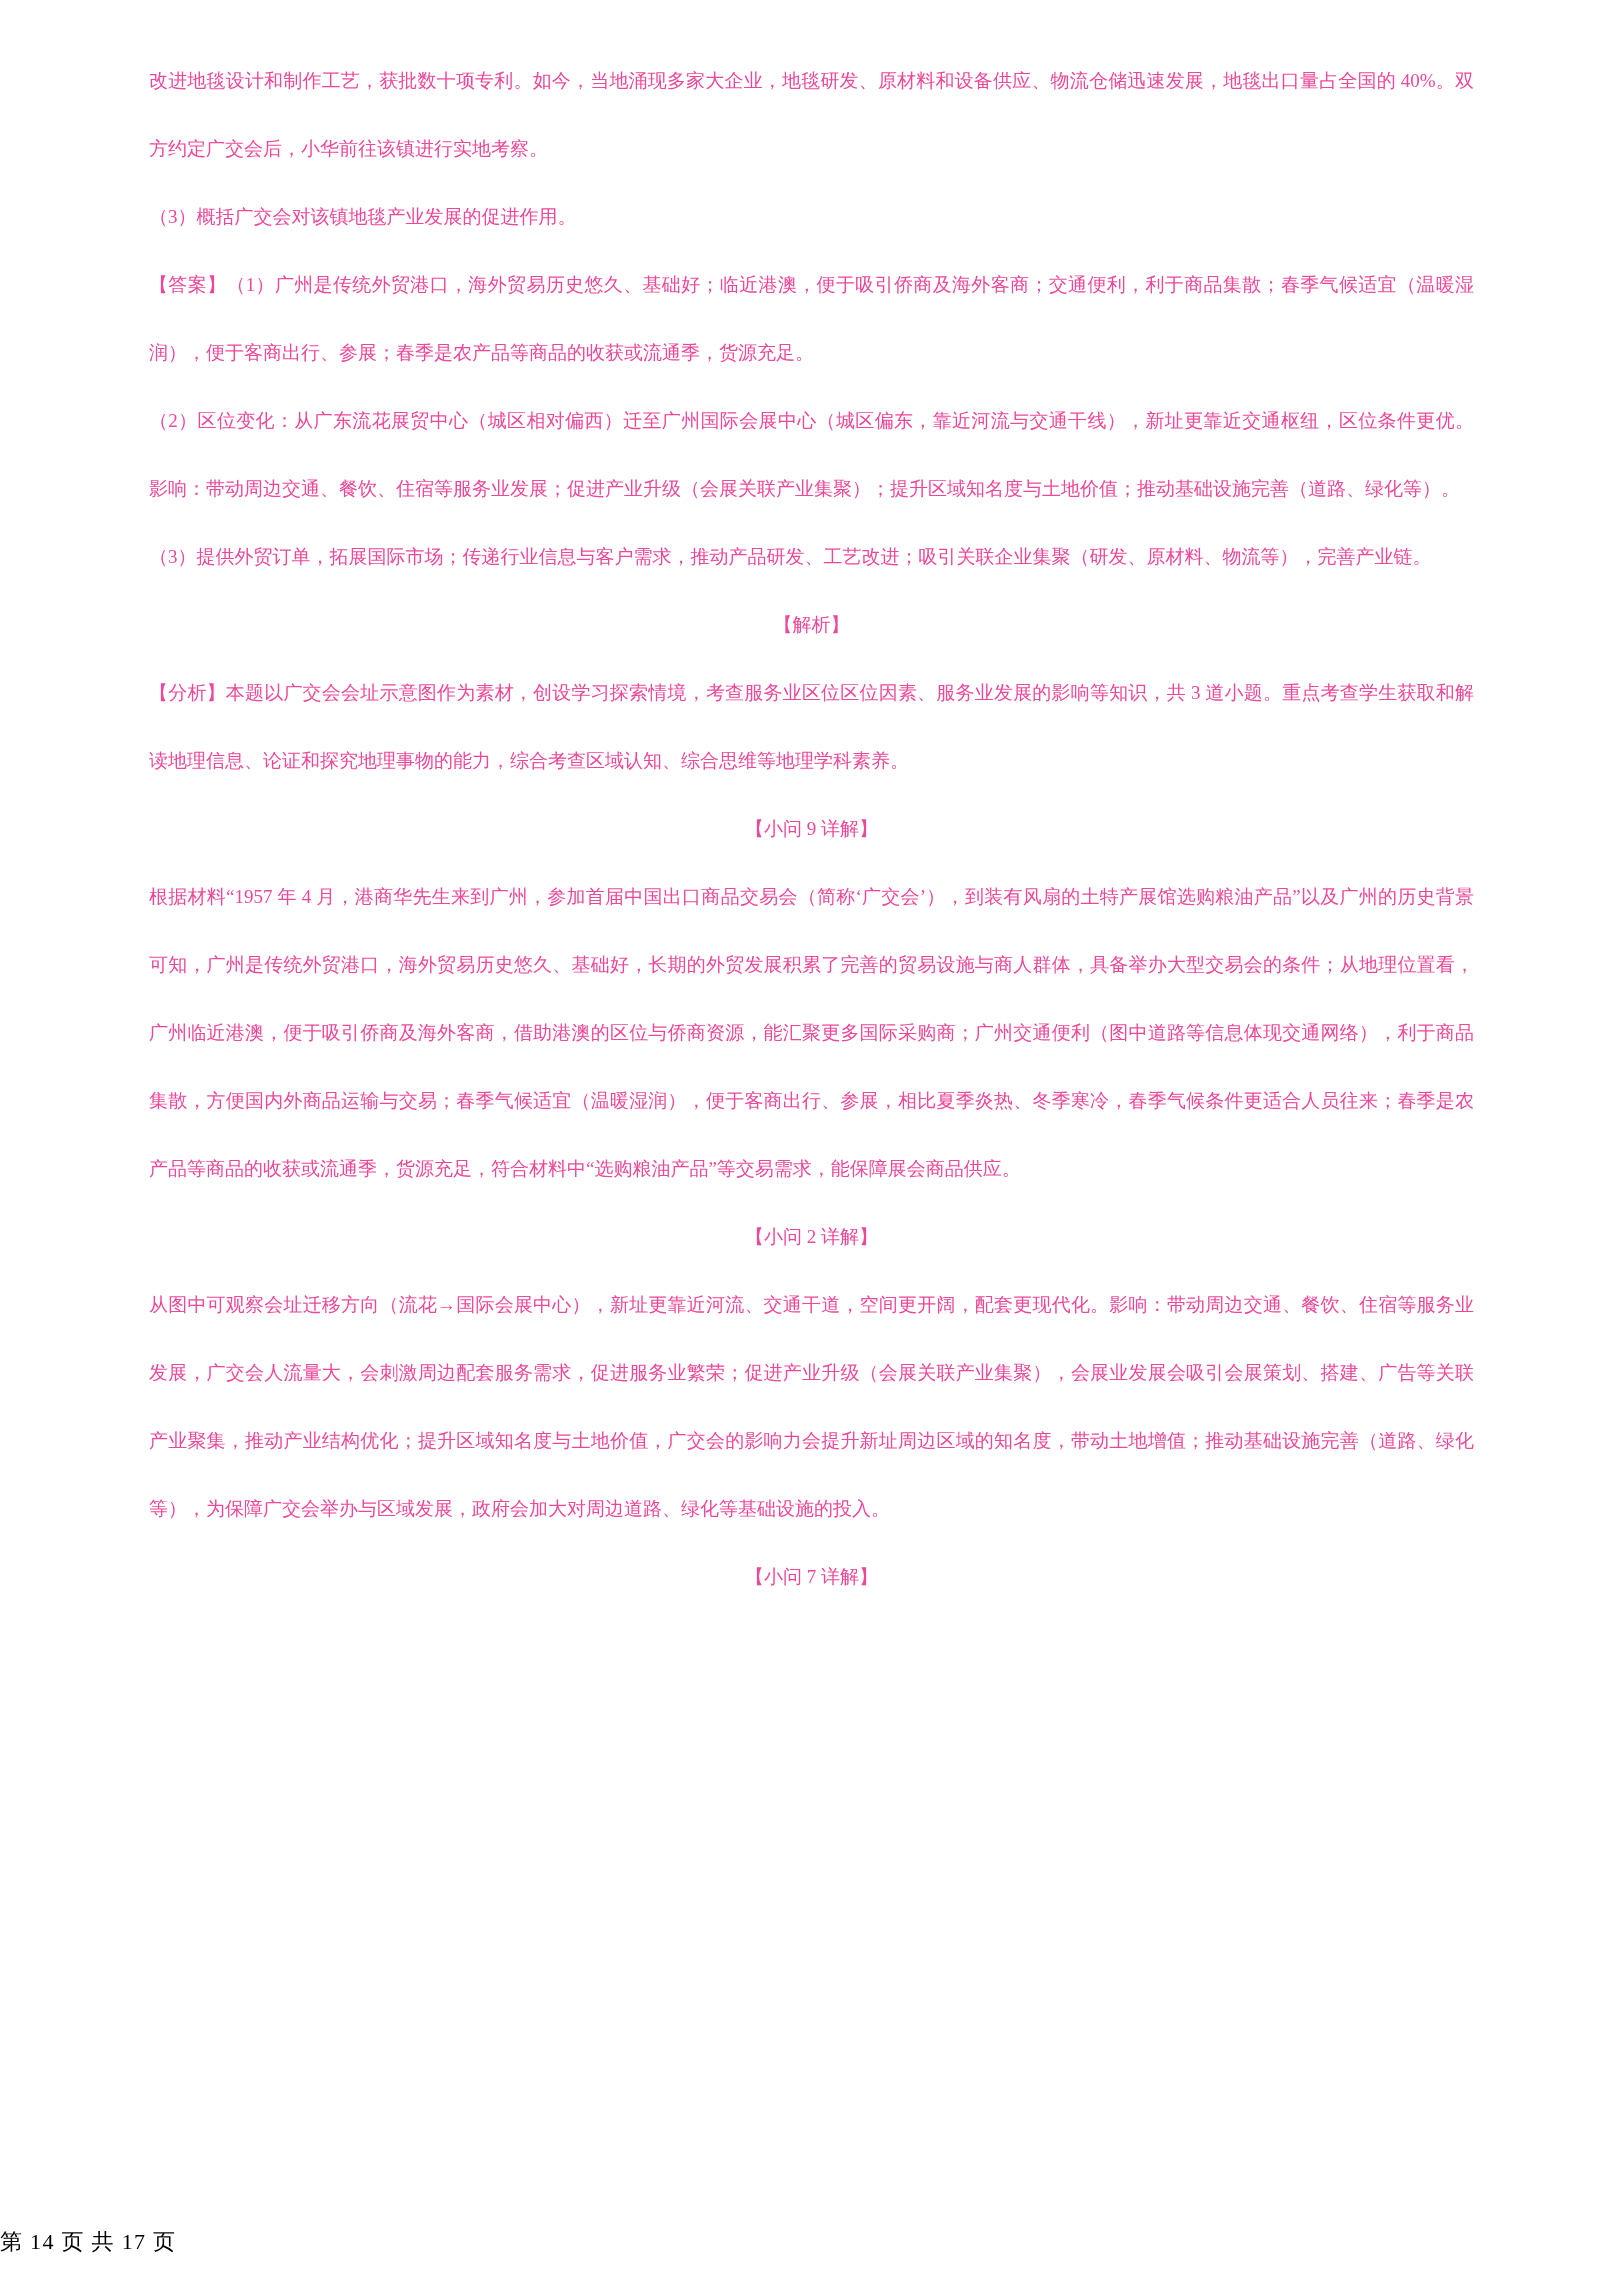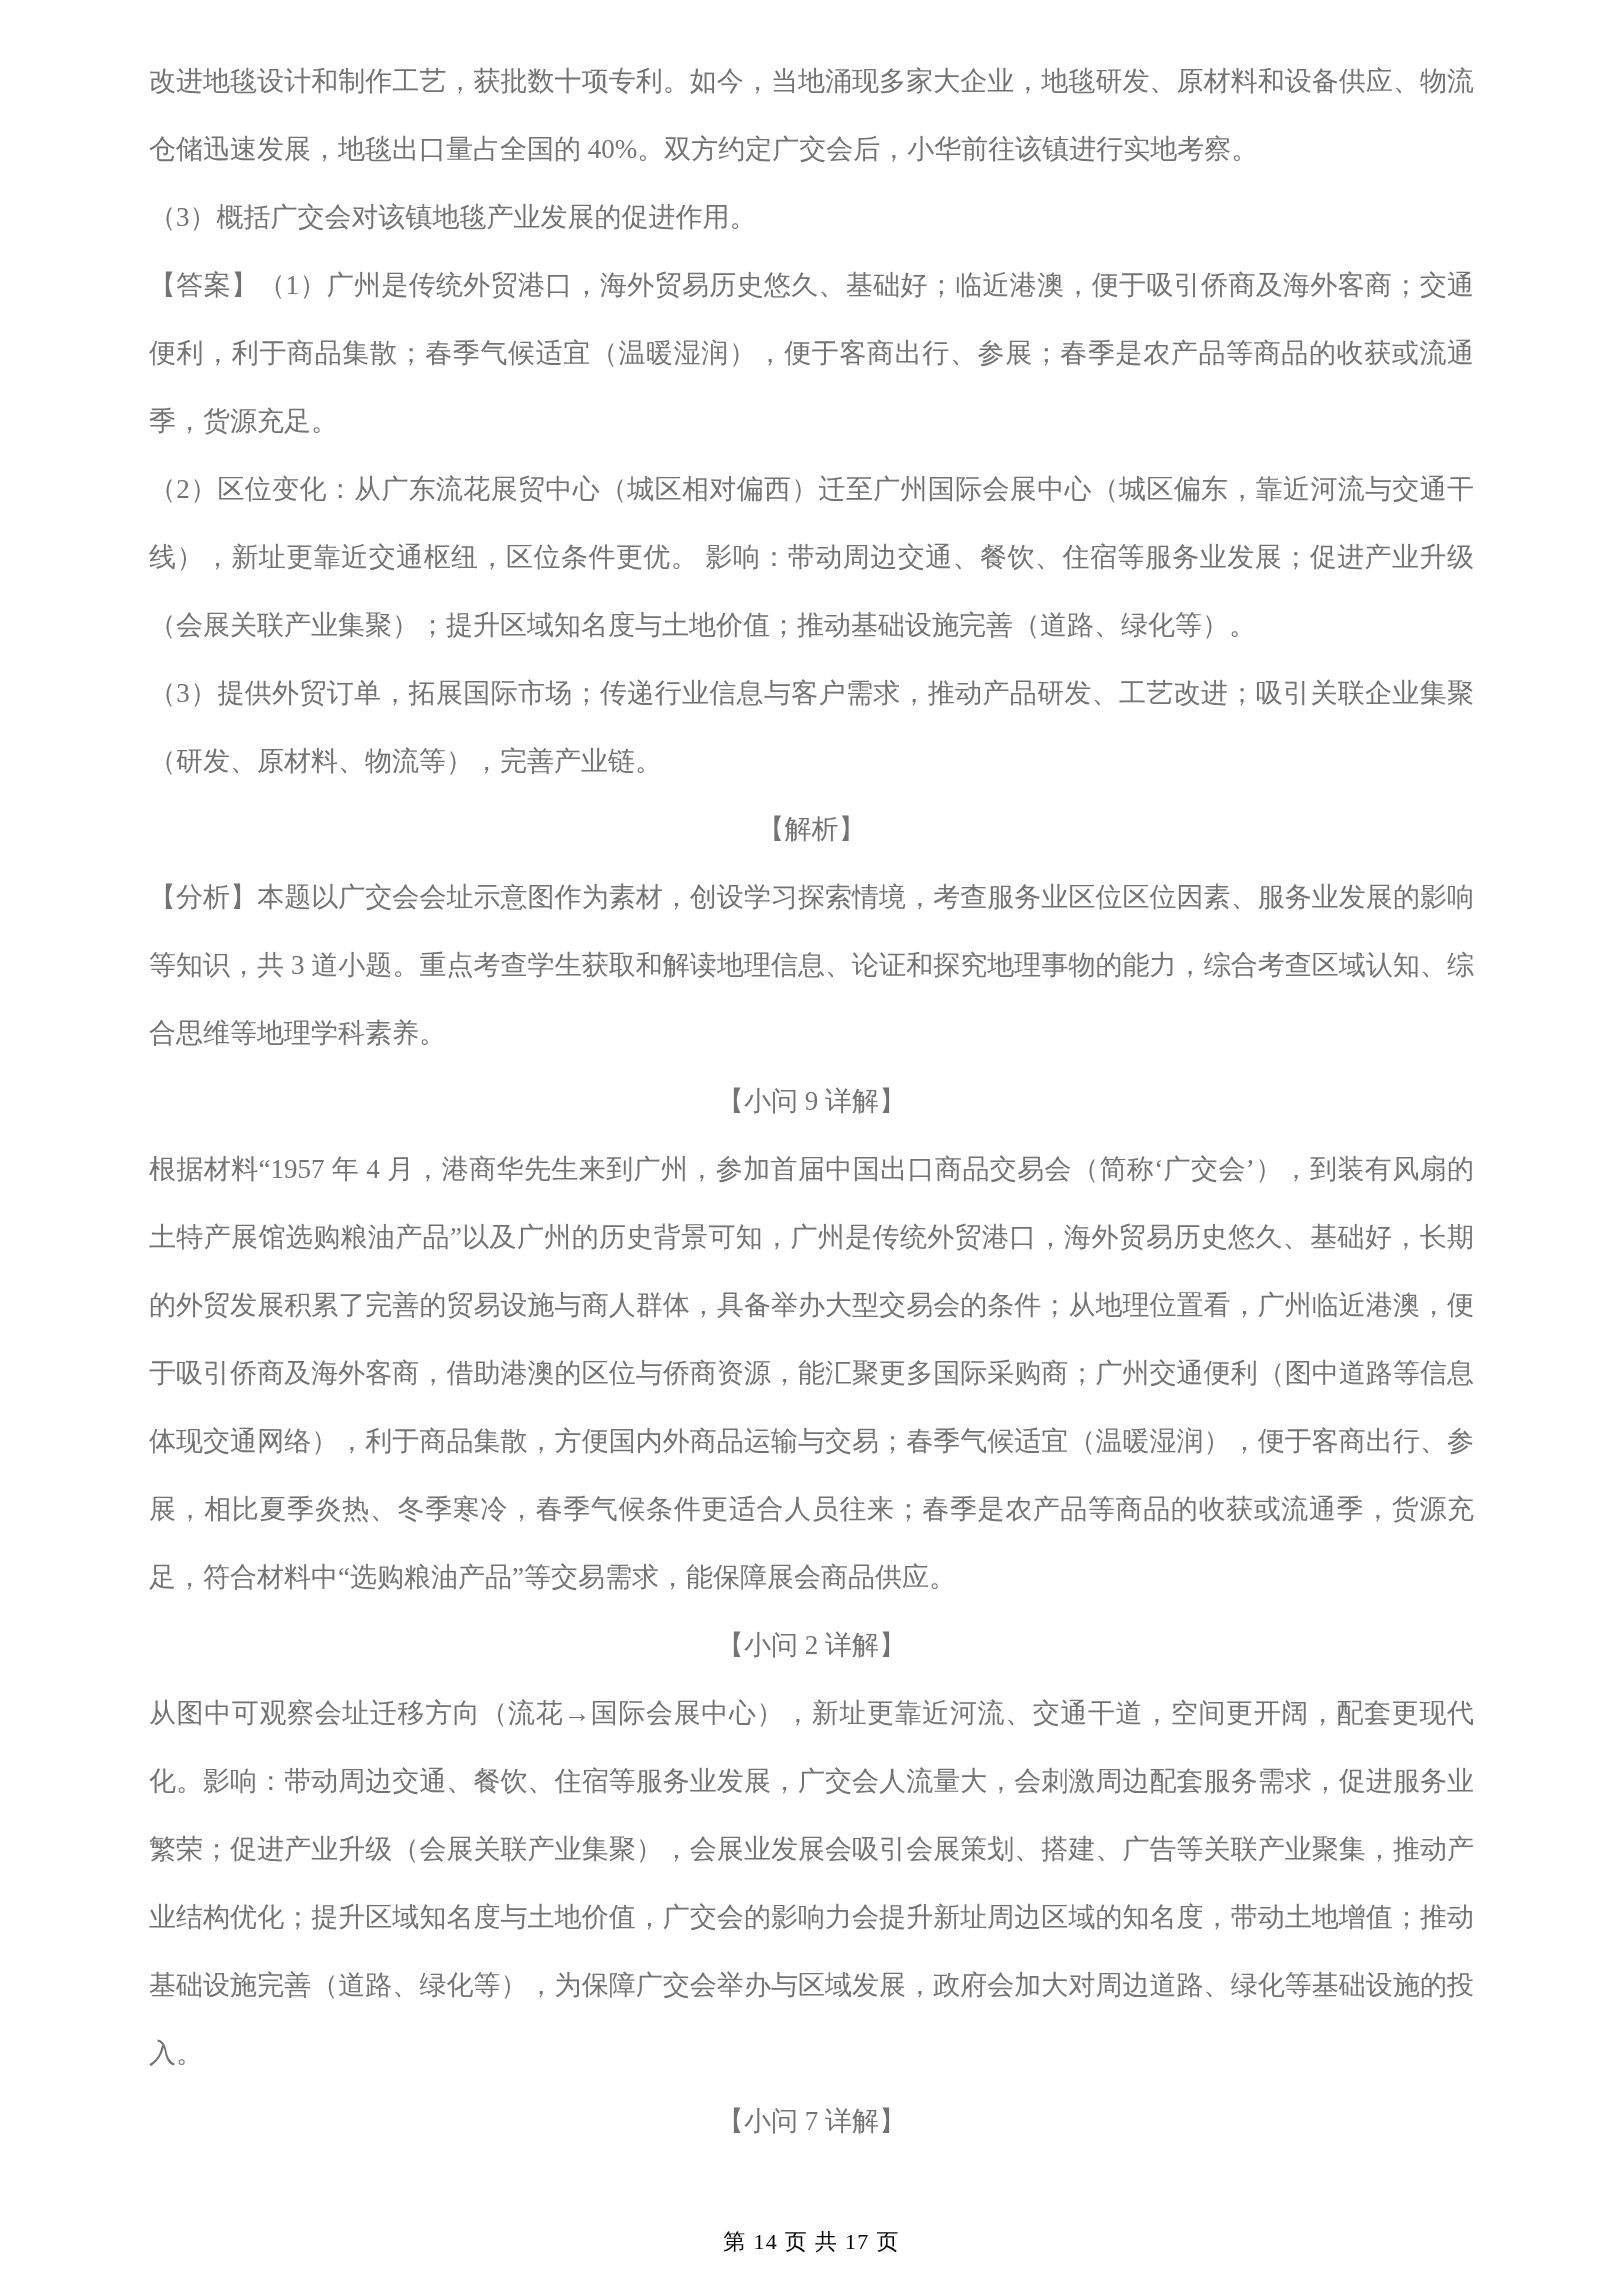--- a/index.html
+++ b/index.html
@@ -10,38 +10,38 @@
   .page {
     position: relative;
     width: 1623px;
     height: 2295px;
     background: #ffffff;
     padding: 47px 149px 0 149px;
     overflow: hidden;
   }
   .content {
     width: 100%;
-    color: #737373;
-    font-size: 27px;
+    color: #ec4899;
+    font-size: 19px;
     line-height: 68px;
   }
   .para {
     text-align: justify;
     text-justify: inter-ideograph;
     word-break: break-all;
   }
   .para.header-line {
     text-align: center;
   }
   .footer {
     position: absolute;
     left: 0;
     right: 0;
     bottom: 38px;
-    text-align: center;
+    text-align: left;
     font-size: 22px;
     color: #000000;
     letter-spacing: 1.3px;
   }
 </style>
 </head>
 <body>
 
 <div class="page">
   <div class="content">

